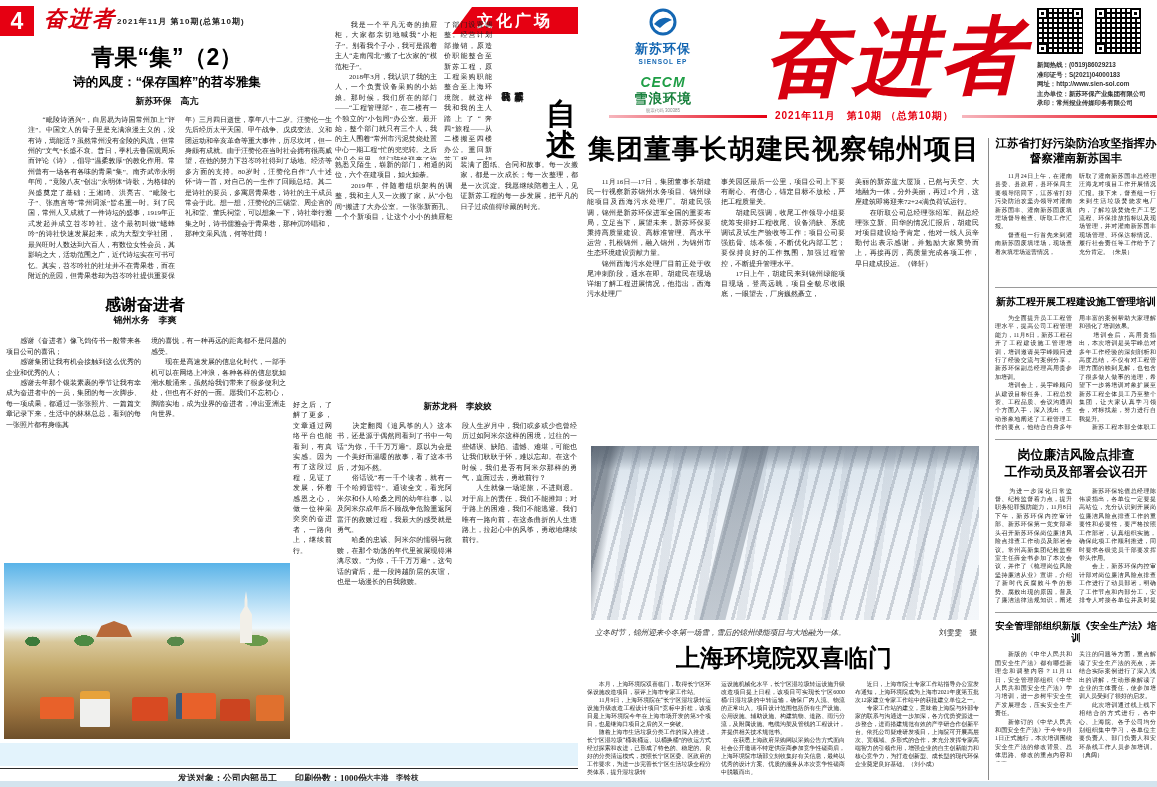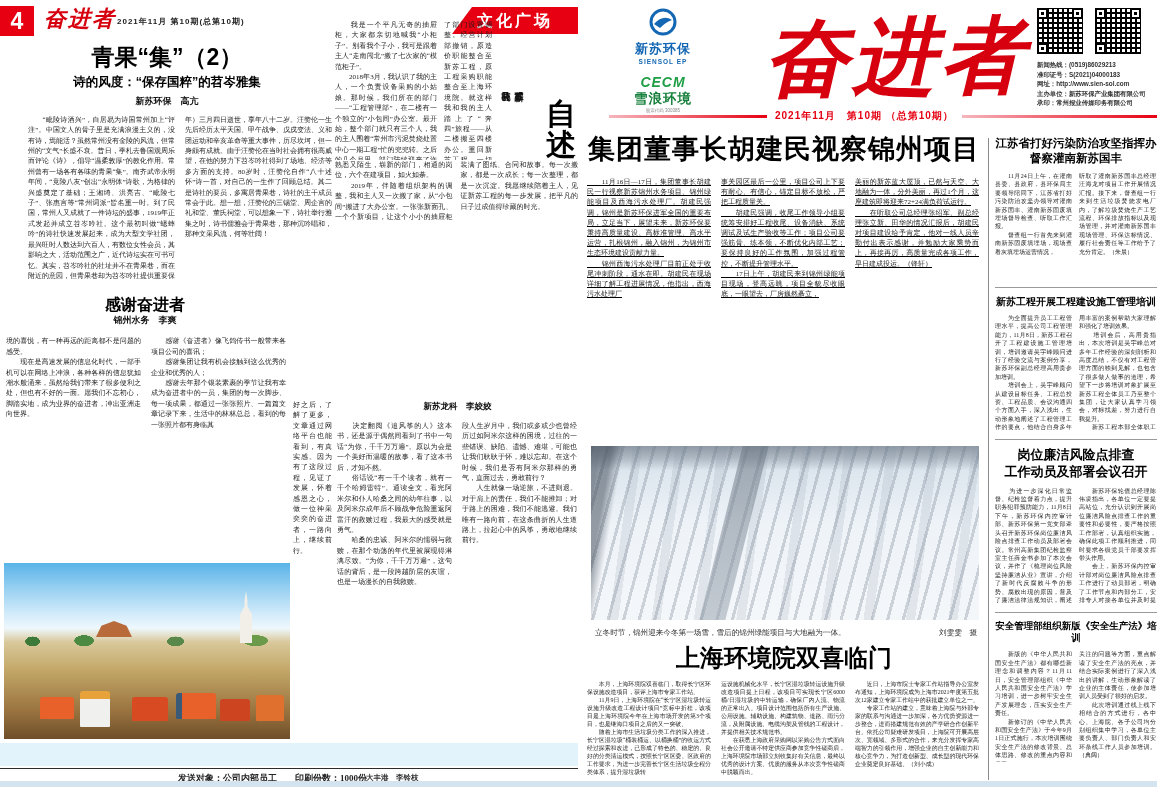--- a/index.html
+++ b/index.html
@@ -67,25 +67,25 @@
     <div class="cols" style="margin:7px 0 0 26px;width:304px;gap:10px;">
       <div class="bt" style="width:147px;height:166px;font-size:7px;line-height:10.4px;">　　“毗陵诗酒兴”，白居易为诗国常州加上“评注”。中国文人的骨子里是充满浪漫主义的，没有诗，焉能活？虽然常州没有金陵的风流，但常州的“文气”长盛不衰。昔日，季札去鲁国观周乐而评论《诗》，倡导“温柔敦厚”的教化作用。常州曾有一场各有各味的青果“集”。南齐武帝永明年间，“竟陵八友”创出“永明体”诗歌，为格律的兴盛奠定了基础；王湘绮、洪亮吉、“毗陵七子”、张惠言等“常州词派”皆名重一时。到了民国，常州人又成就了一件诗坛的盛事，1919年正式发起并成立苕岑吟社。这个最初叫做“蟋蟀吟”的诗社快速发展起来，成为大型文学社团，最兴旺时人数达到六百人，有数位女性会员，其影响之大，活动范围之广，近代诗坛实在可书可忆。其实，苕岑吟社的社址并不在青果巷，而在附近的意园，但青果巷却为苕岑吟社提供重要保障。其一是创办者。苕岑吟社由汪赞伦、金武祥、钱振锽等乡贤联名创办，其宗旨是“保存国粹，提倡文学”。创办者之一的汪赞伦是一位颇有传奇色彩的青果巷原住民，他生于道光十九年（公元1839年）农历七月十五日，在苕岑吟社创办两年以后，即民国十年（1921</div>
       <div class="bt" style="width:147px;height:166px;font-size:7px;line-height:10.4px;">年）三月四日逝世，享年八十二岁。汪赞伦一生先后经历太平天国、甲午战争、戊戌变法、义和团运动和辛亥革命等重大事件，历尽坎坷，但一身颇有成就。由于汪赞伦在当时社会拥有很高威望，在他的努力下苕岑吟社得到了场地、经济等多方面的支持。80岁时，汪赞伦自作“八十述怀”诗一首，对自己的一生作了回顾总结。其二是诗社的要员，多寓居青果巷，诗社的主干成员常会于此。想一想，汪赞伦的三锡堂、周企言的礼和堂、董氏祠堂，可以想象一下，诗社举行雅集之时，诗书儒雅会于青果巷，那种沉吟唱和，那种文采风流，何等壮阔！</div>
     </div>
   </div>
 
   <div class="abs" style="left:0;top:296px;width:290px;height:264px;">
     <div class="hd" style="font-size:16px;text-align:center;">感谢奋进者</div>
     <div class="byline" style="font-size:9px;">锦州水务　李爽</div>
     <div class="cols" style="margin:9px 0 0 6px;width:280px;gap:10px;">
-      <div class="bt" style="width:135px;height:198px;font-size:7px;line-height:10.4px;">境的喜悦，有一种再远的距离都不是问题的感受。
-　　现在是高速发展的信息化时代，一部手机可以在网络上冲浪，各种各样的信息犹如潮水般涌来，虽然给我们带来了很多便利之处，但也有不好的一面。愿我们不忘初心，脚踏实地，成为业界的奋进者，冲出亚洲走向世界。</div>
       <div class="bt" style="width:135px;height:198px;font-size:7px;line-height:10.4px;">　　感谢《奋进者》像飞鸽传书一般带来各项目公司的喜讯；
 　　感谢集团让我有机会接触到这么优秀的企业和优秀的人；
 　　感谢去年那个银装素裹的季节让我有幸成为奋进者中的一员，集团的每一次脚步、每一项成果，都通过一张张照片、一篇篇文章记录下来，生活中的林林总总，看到的每一张照片都有身临其</div>
+      <div class="bt" style="width:135px;height:198px;font-size:7px;line-height:10.4px;">境的喜悦，有一种再远的距离都不是问题的感受。
+　　现在是高速发展的信息化时代，一部手机可以在网络上冲浪，各种各样的信息犹如潮水般涌来，虽然给我们带来了很多便利之处，但也有不好的一面。愿我们不忘初心，脚踏实地，成为业界的奋进者，冲出亚洲走向世界。</div>
     </div>
   </div>
 
   <div class="abs bt" style="left:293px;top:400px;width:39px;height:340px;font-size:7px;line-height:10.4px;">好之后，了解了更多，文章通过网络平台也能看到，有真实感。因为有了这段过程，见证了发展，怀着感恩之心，做一位神采奕奕的奋进者，一路向上，继续前行。</div>
 
   <div class="abs" style="left:335px;top:20px;width:243px;height:372px;">
     <div class="cols" style="width:243px;gap:7px;">
       <div class="bt" style="width:102px;height:140px;font-size:7px;line-height:10.4px;">　　我是一个平凡无奇的抽屉柜，大家都亲切地喊我“小柜子”。别看我个子小，我可是跟着主人“走南闯北”搬了七次家的“模范柜子”。
 　　2018年3月，我认识了我的主人，一个负责设备采购的小姑娘。那时候，我们所在的部门——“工程管理部”，在二楼有一个独立的“小包间”办公室。最开始，整个部门就只有三个人，我的主人围着“常州市污泥焚烧处置中心一期工程”忙的兜兜转。之后的几个月里，部门陆续迎来了许多新面孔，可是没多久，他们又肩负新的使命，被外派去了夏溪等新建的项目上。</div>
       <div class="bt" style="width:48px;height:140px;font-size:7px;line-height:10.4px;">了部门设置调整。经营计划部撤销，原造价职能整合至新苏工程，原工程采购职能整合至上海环境院。就这样我和我的主人踏上了“奔四”旅程——从二楼搬至四楼办公。重回新苏工程，一切既</div>
@@ -165,42 +165,42 @@
   <div class="abs" style="left:0;top:108px;width:578px;height:16px;display:flex;align-items:center;">
     <div class="redline" style="width:158px;margin-left:30px;"></div>
     <div class="dateline" style="padding:0 8px;white-space:nowrap;">2021年11月　第10期 （总第10期）</div>
     <div class="redline" style="flex:1;"></div>
   </div>
 
   <div class="abs vline" style="left:409px;top:138px;height:642px;"></div>
 
   <div class="abs" style="left:8px;top:134px;width:394px;">
     <div class="hd" style="font-size:27px;letter-spacing:1px;">集团董事长胡建民视察锦州项目</div>
-    <div class="cols" style="margin-top:12px;gap:10px;text-decoration:underline;">
+    <div class="cols" style="margin-top:12px;gap:10px;">
       <div class="bt" style="width:124px;height:252px;font-size:7px;line-height:10.2px;">　　11月16日—17日，集团董事长胡建民一行视察新苏锦州水务项目、锦州绿能项目及西海污水处理厂。胡建民强调，锦州是新苏环保进军全国的重要布局，立足当下，展望未来，新苏环保要秉持高质量建设、高标准管理、高水平运营，扎根锦州，融入锦州，为锦州市生态环境建设贡献力量。
 　　锦州西海污水处理厂目前正处于收尾冲刺阶段，通水在即。胡建民在现场详细了解工程进展情况，他指出，西海污水处理厂</div>
       <div class="bt" style="width:124px;height:252px;font-size:7px;line-height:10.2px;">事关园区最后一公里，项目公司上下要有耐心、有信心，锚定目标不放松，严把工程质量关。
 　　胡建民强调，收尾工作领导小组要统筹安排好工程收尾、设备消缺、系统调试及试生产验收等工作；项目公司要强筋骨、练本领，不断优化内部工艺；要保持良好的工作氛围，加强过程管控，不断提升管理水平。
 　　17日上午，胡建民来到锦州绿能项目现场，登高远眺，项目全貌尽收眼底，一眼望去，厂房巍然矗立，</div>
       <div class="bt" style="width:124px;height:252px;font-size:7px;line-height:10.2px;">美丽的新苏蓝大屋顶，已然与天空、大地融为一体，分外美丽，再过1个月，这座建筑即将迎来72+24满负荷试运行。
 　　在听取公司总经理张绍军、副总经理张立新、田华的情况汇报后，胡建民对项目建设给予肯定，他对一线人员辛勤付出表示感谢，并勉励大家乘势而上，再接再厉，高质量完成各项工作，早日建成投运。（锋轩）</div>
     </div>
   </div>
 
   <div class="abs" style="left:12px;top:446px;width:388px;height:174px;overflow:hidden;
               background:
                linear-gradient(100deg,rgba(55,65,78,0.5) 0 5%,transparent 8%),
                repeating-linear-gradient(105deg,rgba(110,122,138,0.3) 0 3px,rgba(255,255,255,0) 3px 15px),
                repeating-linear-gradient(98deg,rgba(140,152,168,0.18) 0 9px,transparent 9px 42px),
                linear-gradient(180deg,#8e99a5 0%,#aeb9c4 7%,#dde6ee 14%,#eef3f8 45%,#f4f7fa 100%);">
     <div class="abs" style="left:130px;top:0;width:26px;height:174px;background:linear-gradient(180deg,#6b7683,#9aa5b1);transform:skewX(-14deg);opacity:.55;"></div>
   </div>
 
   <div class="abs" style="left:16px;top:628px;width:382px;display:flex;">
-    <div class="credit" style="font-size:7.6px;flex:1;">立冬时节，锦州迎来今冬第一场雪，雪后的锦州绿能项目与大地融为一体。</div>
+    <div class="credit" style="font-size:7.6px;font-style:italic;flex:1;">立冬时节，锦州迎来今冬第一场雪，雪后的锦州绿能项目与大地融为一体。</div>
     <div class="credit" style="font-size:7.6px;">刘雯雯　摄</div>
   </div>
 
   <div class="abs" style="left:8px;top:644px;width:394px;">
     <div class="hd" style="font-size:24px;">上海环境院双喜临门</div>
     <div class="cols" style="margin-top:8px;gap:10px;">
       <div class="bt" style="width:124px;height:100px;font-size:5.9px;line-height:8px;">　　本月，上海环境院双喜临门，取得长宁区环保设施改造项目，获评上海市专家工作站。
 　　11月9日，上海环境院在“长宁区湿垃圾转运设施升级改造工程设计项目”竞标中折桂，该项目是上海环境院今年在上海市场开发的第3个项目，也是继海口项目之后的又一突破。
 　　随着上海市生活垃圾分类工作的深入推进，长宁区湿垃圾“桶装桶运、以桶换桶”的收运方式经过探索和改进，已形成了特色的、稳定的、良好的分类清运模式，按照长宁区区委、区政府的工作要求，为进一步完善长宁区生活垃圾全程分类体系，提升湿垃圾转</div>
       <div class="bt" style="width:124px;height:100px;font-size:5.9px;line-height:8px;">运设施机械化水平，长宁区湿垃圾转运设施升级改造项目提上日程，该项目可实现长宁区6000桶/日湿垃圾的中转运输，确保厂内人流、物流的正常出入。项目设计范围包括所有生产设施、公用设施、辅助设施、构建筑物、道路、雨污分流，及附属设施、电缆沟架及管线的工程设计，并提供相关技术规范书。

